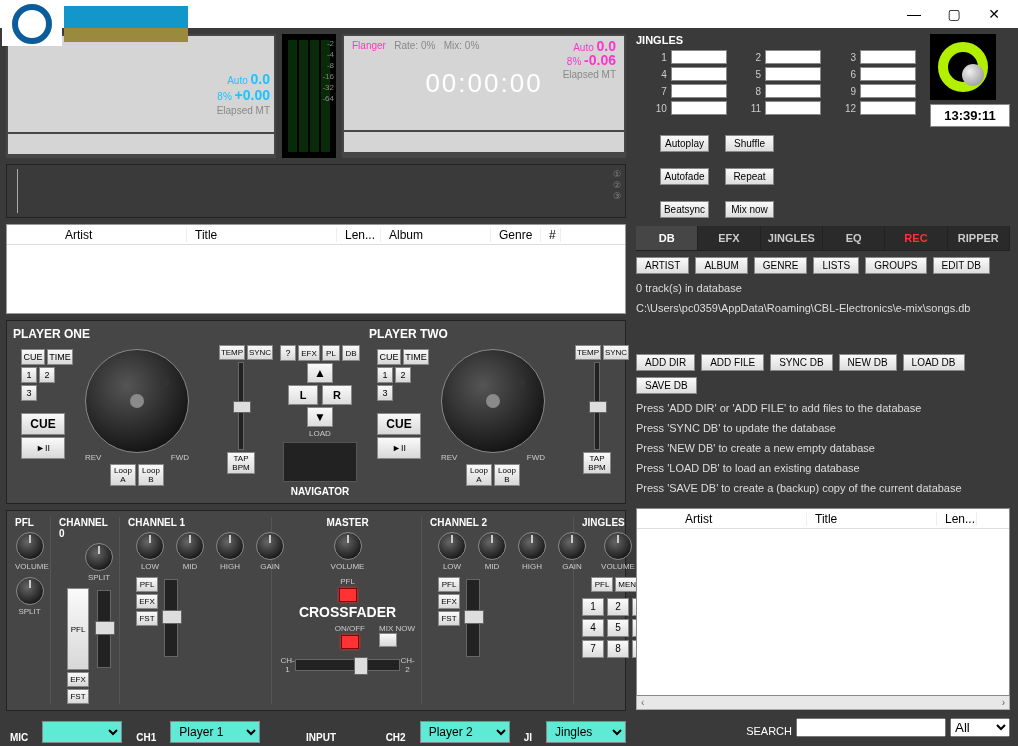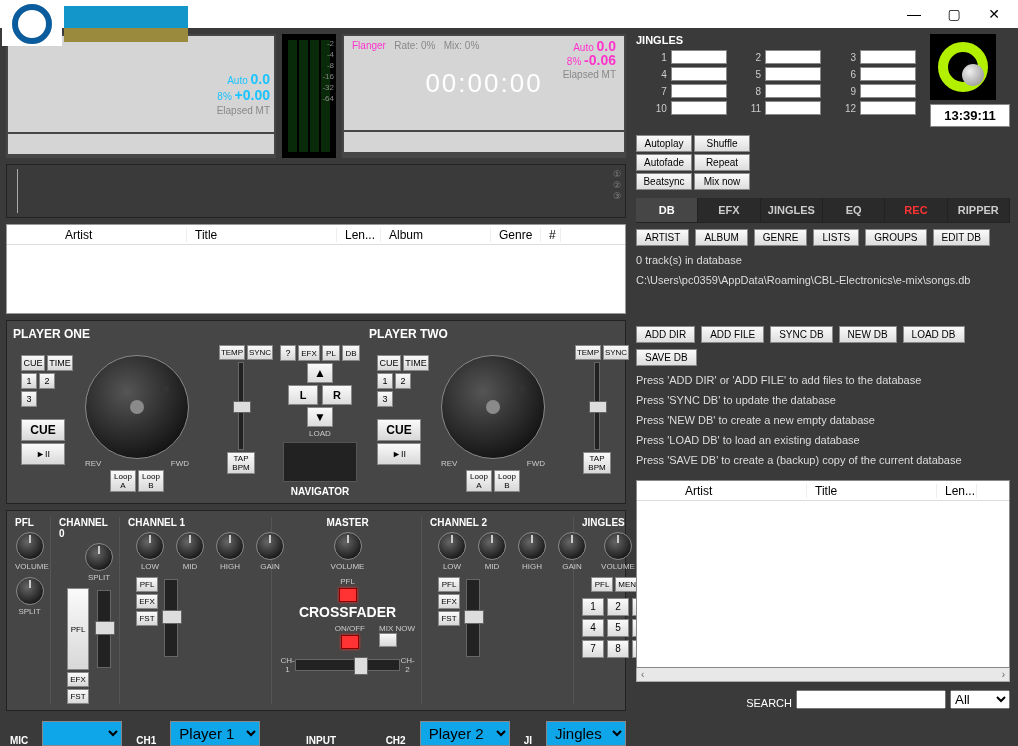--- a/index.html
+++ b/index.html
@@ -30,51 +30,51 @@
 .deck2-foot { height: 20px; background: #d5d5d5; margin-top: 2px; }
 .bigwave { height: 54px; background: #3a3a3a; margin: 0 6px; border: 1px solid #222; position: relative; }
 .bigwave::after { content:''; position:absolute; left:10px; top:4px; bottom:4px; width:1px; background:#aaa; }
 .circled { position: absolute; right: 4px; top: 4px; color: #888; font-size: 9px; line-height: 11px; }
 .tracklist { background: #fff; margin: 6px; height: 90px; border: 1px solid #999; }
 .th-row { display: flex; background: #fff; border-bottom: 1px solid #ddd; height: 20px; align-items: center; font-size: 12px; }
 .th { padding: 0 8px; border-right: 1px solid #eee; }
 .players { margin: 0 6px 6px 6px; padding: 6px; background: #464646; border: 1px solid #222; }
 .players-row { display: flex; gap: 4px; }
 .player { flex: 1; }
-.player-label { color: #fff; font-weight: bold; font-size: 12px; margin-bottom: 14px; }
+.player-label { color: #fff; font-weight: bold; font-size: 12px; margin-bottom: 8px; }
 .jogwheel { width: 104px; height: 104px; border-radius: 50%; background: radial-gradient(circle at 40% 35%, #555, #000); border: 1px solid #888; position: relative; }
 .jogwheel::after { content:''; position:absolute; top:50%; left:50%; width:14px; height:14px; border-radius:50%; background:#8a8a8a; transform:translate(-50%,-50%); box-shadow: 28px -18px 0 -3px #333; }
 .smallbtn { background: linear-gradient(#fafafa,#d8d8d8); border: 1px solid #888; font-size: 9px; padding: 2px 4px; text-align: center; display: inline-flex; align-items: center; justify-content: center; }
 .cue-btn { width: 44px; height: 22px; font-weight: bold; font-size: 12px; }
 .play-btn { width: 44px; height: 22px; }
 .knob { width: 28px; height: 28px; border-radius: 50%; background: radial-gradient(circle at 40% 35%, #666, #000); border: 1px solid #888; margin: 0 auto; position: relative; }
 .knob::after { content:''; position:absolute; top:2px; left:50%; width:2px; height:8px; background:#ccc; transform:translateX(-50%); }
 .knob-lbl { color: #ccc; font-size: 8px; text-align: center; margin-top: 2px; }
 .mixer { margin: 0 6px 6px 6px; padding: 6px 8px; background: #464646; border: 1px solid #222; display: flex; gap: 8px; }
 .mixer-sec { border-right: 1px solid #555; padding-right: 6px; }
 .mixer-h { color: #fff; font-weight: bold; font-size: 10px; margin-bottom: 4px; }
 .fader-v { width: 14px; height: 78px; background: #222; border: 1px solid #666; position: relative; margin: 2px; }
 .fader-v::after { content:''; position:absolute; left:-3px; top:30px; width:18px; height:12px; background:#ddd; border:1px solid #666; }
 .fader-h { width: 130px; height: 12px; background: #222; border: 1px solid #666; position: relative; margin: 4px auto; }
 .fader-h::after { content:''; position:absolute; top:-3px; left:58px; width:12px; height:16px; background:#ddd; border:1px solid #666; }
 .bottombar { display: flex; gap: 10px; padding: 4px 6px; background: #3a3a3a; align-items: flex-end; }
-.bottombar select, .bottombar input { font-size: 15px; padding: 2px 4px; background: #0ea5e9; border: 1px solid #888; }
+.bottombar select, .bottombar input { font-size: 12px; padding: 2px 4px; background: #5eead4; border: 1px solid #888; }
 .bb-lbl { color: #fff; font-size: 10px; font-weight: bold; padding: 0 4px; }
 
 .jingles-h { color: #fff; font-weight: bold; font-size: 11px; margin-bottom: 4px; }
 .jingles-grid { display: grid; grid-template-columns: auto 56px auto 56px auto 56px; gap: 3px 4px; align-items: center; }
 .jingles-grid .n { color: #ccc; font-size: 10px; text-align: right; }
 .jingles-grid .slot { background: #fff; height: 14px; border: 1px solid #888; }
 .logo-ring { width: 66px; height: 66px; background: #000; display: flex; align-items: center; justify-content: center; }
 .ring { width: 50px; height: 50px; border: 10px solid #b3f000; border-radius: 50%; position: relative; }
 .ring::after { content:''; position:absolute; right:-6px; bottom:-4px; width:22px; height:22px; border-radius:50%; background: radial-gradient(circle at 35% 35%, #eee, #888); }
 .clock { background: #fff; padding: 3px 8px; font-weight: bold; font-size: 13px; text-align: center; border: 1px solid #888; }
 .transport { display: flex; gap: 2px; align-items: center; }
 .tbtn { width: 20px; height: 16px; background: #ddd; border: 1px solid #666; display: inline-flex; align-items: center; justify-content: center; font-size: 9px; }
-.mode-btns { display: grid; grid-template-columns: 1fr 1fr; gap: 2px; }
+.mode-btns { display: grid; grid-template-columns: 1fr 1fr; gap: 16px; margin-left: 24px; }
 .mode-btns button { font-size: 10px; background: linear-gradient(#fafafa,#ddd); border: 1px solid #888; padding: 2px 0; }
 .tabs { display: flex; border-bottom: 1px solid #222; background: #2a2a2a; }
 .tab { flex: 1; text-align: center; color: #ccc; font-weight: bold; font-size: 11px; padding: 6px 0; border-right: 1px solid #222; }
 .tab.active { background: #464646; color: #fff; }
 .tab.rec { color: #f33; }
 .db-btns { display: flex; gap: 6px; padding: 6px 0 4px 0; flex-wrap: wrap; }
 .db-btns button { font-size: 10px; background: linear-gradient(#fafafa,#ddd); border: 1px solid #888; padding: 2px 8px; }
 .db-text { color: #ddd; font-size: 11px; line-height: 16px; padding: 2px 0; }
 .db-table { background: #fff; height: 188px; margin-top: 10px; border: 1px solid #888; }
 .navigator { text-align: center; }

